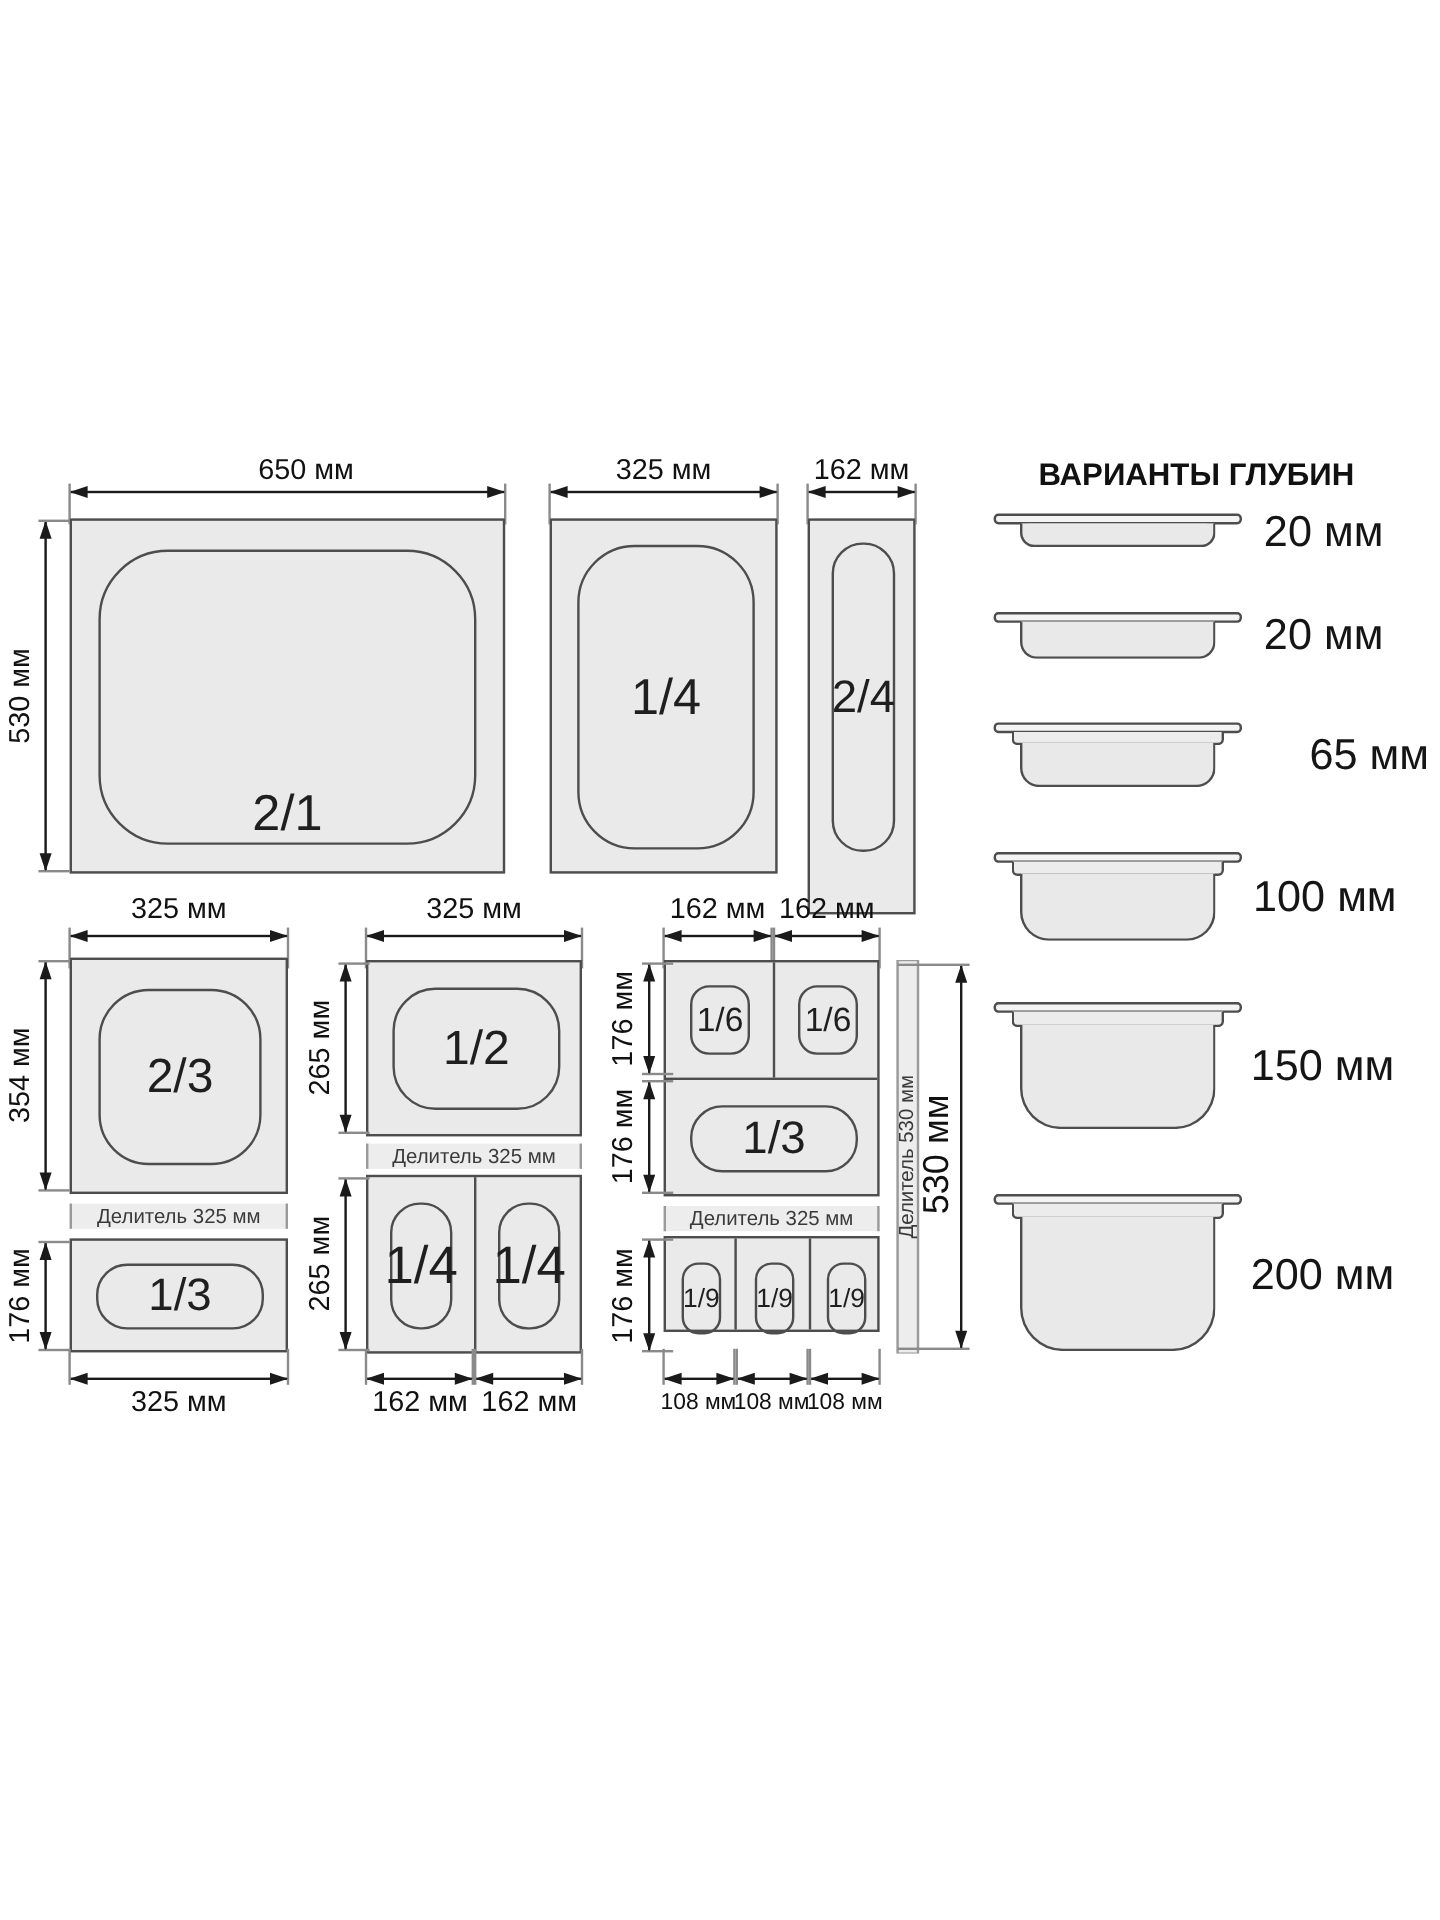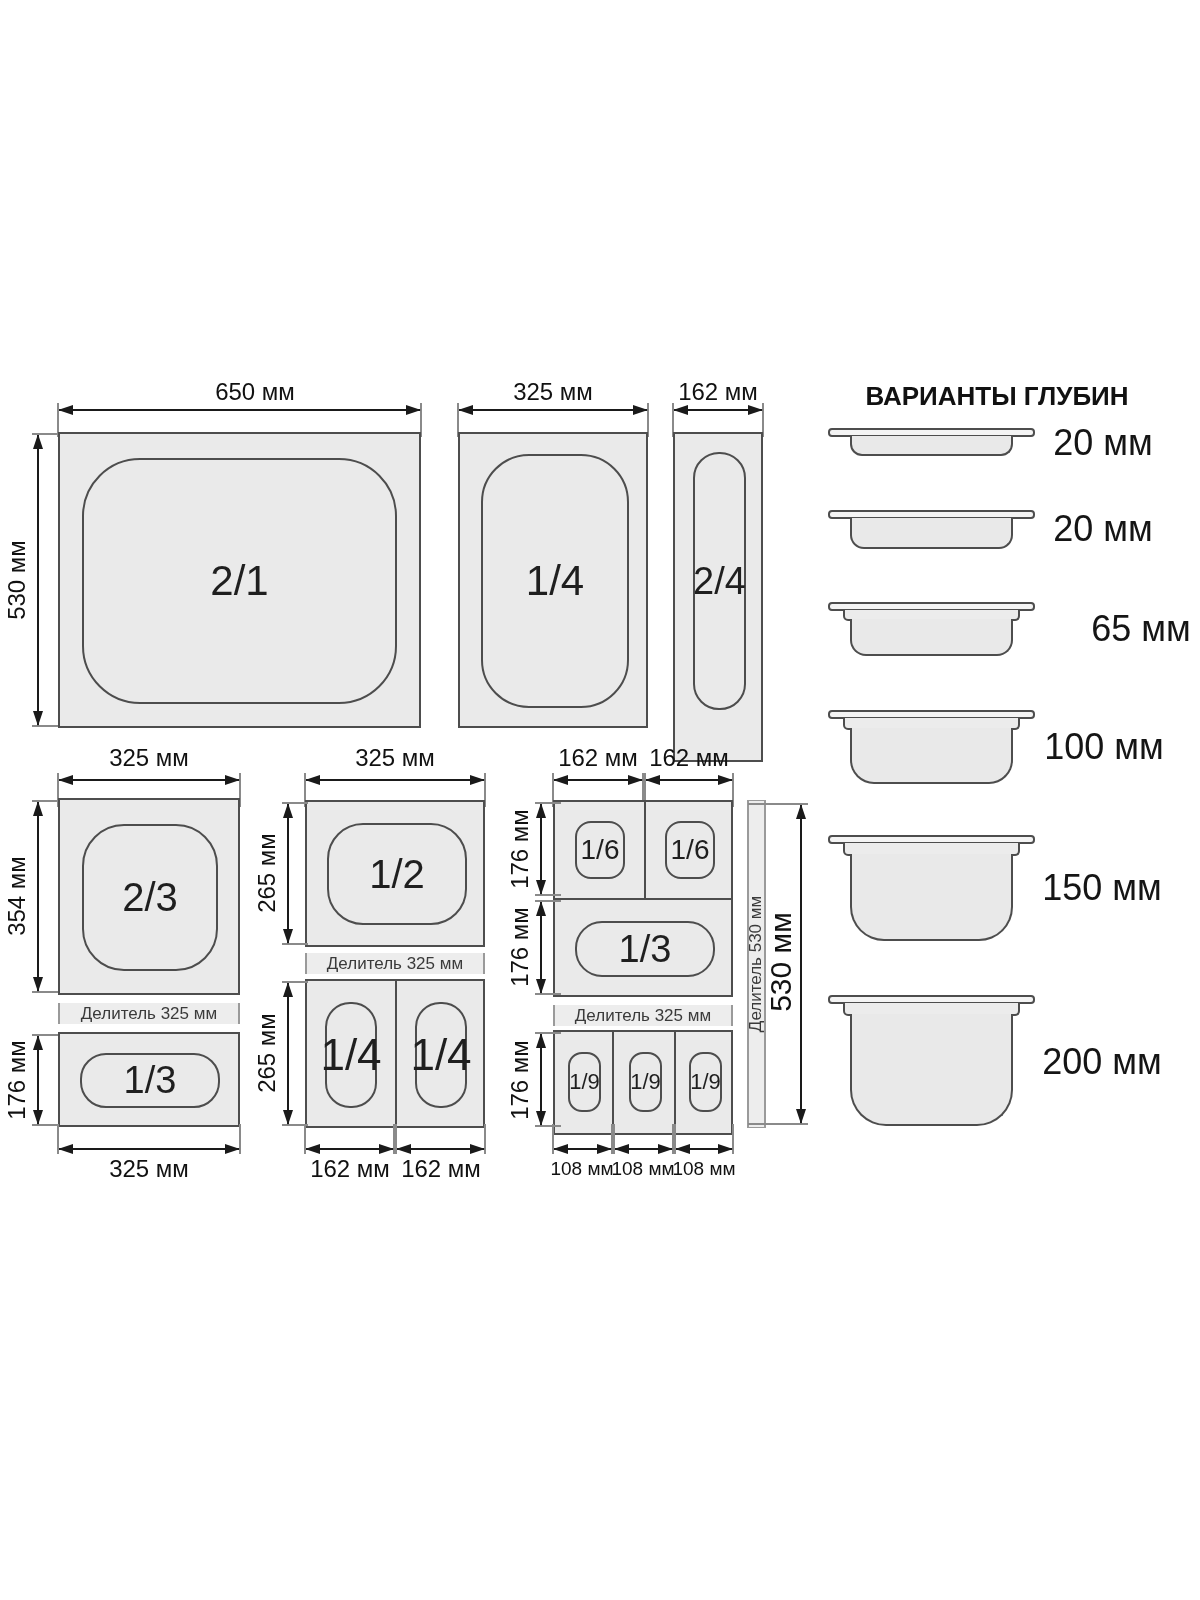--- a/index.html
+++ b/index.html
@@ -65,21 +65,21 @@
       <i class="tk tk1"></i>
       <i class="tk tk2"></i>
     </div>
   <div class="dlab" style="left:239px; top:392px;margin-left:16px;">650 мм</div>
   <div class="dimv right" style="left:37px; top:434px; height:292px;">
       <i class="tk tk1"></i>
       <i class="tk tk2"></i>
     </div>
   <div class="dlab v" style="left:17px; top:580px;">530 мм</div>
   <div class="pan" style="left:58px; top:432px; width:363px; height:296px;">
-    <div class="inner fs42" style="left:22px; top:24px; width:315px; height:246px; border-radius:58px;">
+    <div class="inner fs42" style="left:22px; top:24px; width:315px; height:246px; border-radius:58px;align-items:flex-end;">
       <span>2/1</span>
     </div>
   </div>
 
   <div class="dimh down" style="left:458px; top:409px; width:190px;">
       <i class="tk tk1"></i>
       <i class="tk tk2"></i>
     </div>
   <div class="dlab" style="left:553px; top:392px;">325 мм</div>
   <div class="pan" style="left:458px; top:432px; width:190px; height:296px;">
@@ -254,21 +254,21 @@
   <div class="dimv right" style="left:540px; top:901px; height:93px;">
       <i class="tk tk1"></i>
       <i class="tk tk2"></i>
     </div>
   <div class="dlab v" style="left:520px; top:947px;">176 мм</div>
 
   <div class="divbar" style="left:553px; top:1005px; width:180px; height:21px;">
     <span>Делитель 325 мм</span>
   </div>
 
-  <div class="pan" style="left:553px; top:1030px; width:180px; height:105px;">
+  <div class="pan" style="left:553px; top:1030px; width:180px; height:80px;">
     <div class="vsplit" style="left:57px; top:0; bottom:0;"></div>
     <div class="vsplit" style="left:119px; top:0; bottom:0;"></div>
     <div class="inner fs22" style="left:13px; top:20px; width:33px; height:60px; border-radius:14px;">
       <span>1/9</span>
     </div>
     <div class="inner fs22" style="left:74px; top:20px; width:33px; height:60px; border-radius:14px;">
       <span>1/9</span>
     </div>
     <div class="inner fs22" style="left:134px; top:20px; width:33px; height:60px; border-radius:14px;">
       <span>1/9</span>

